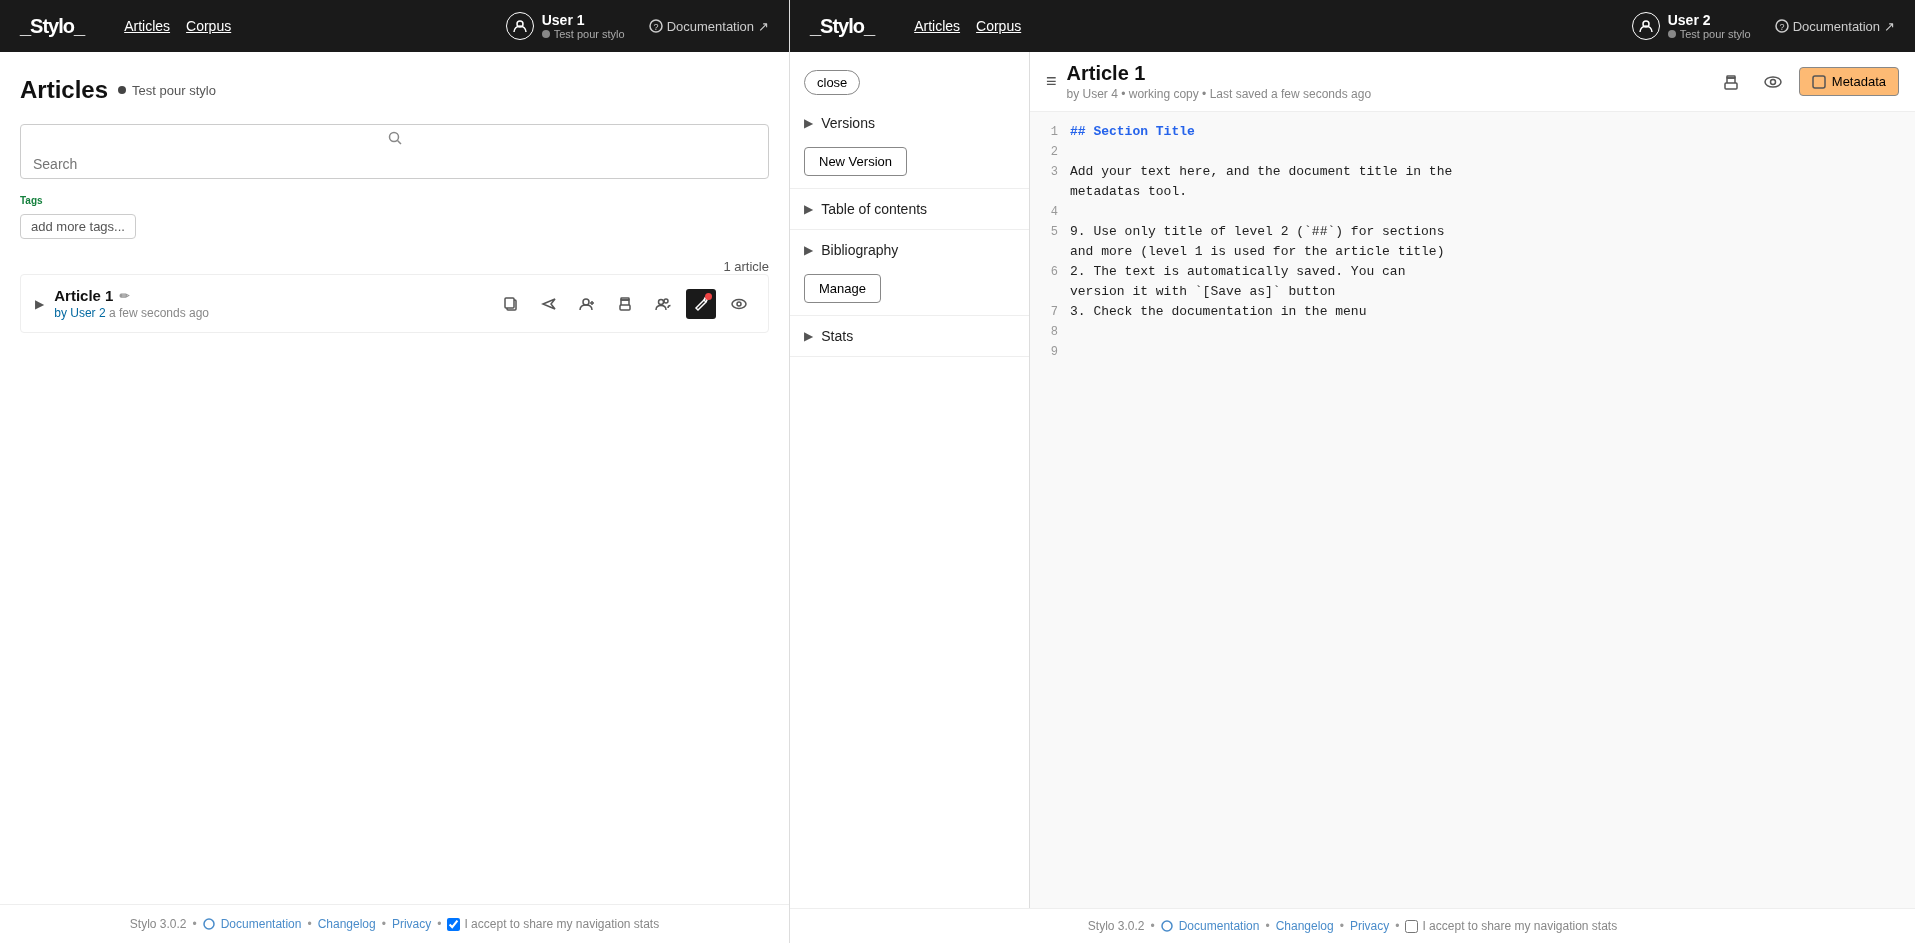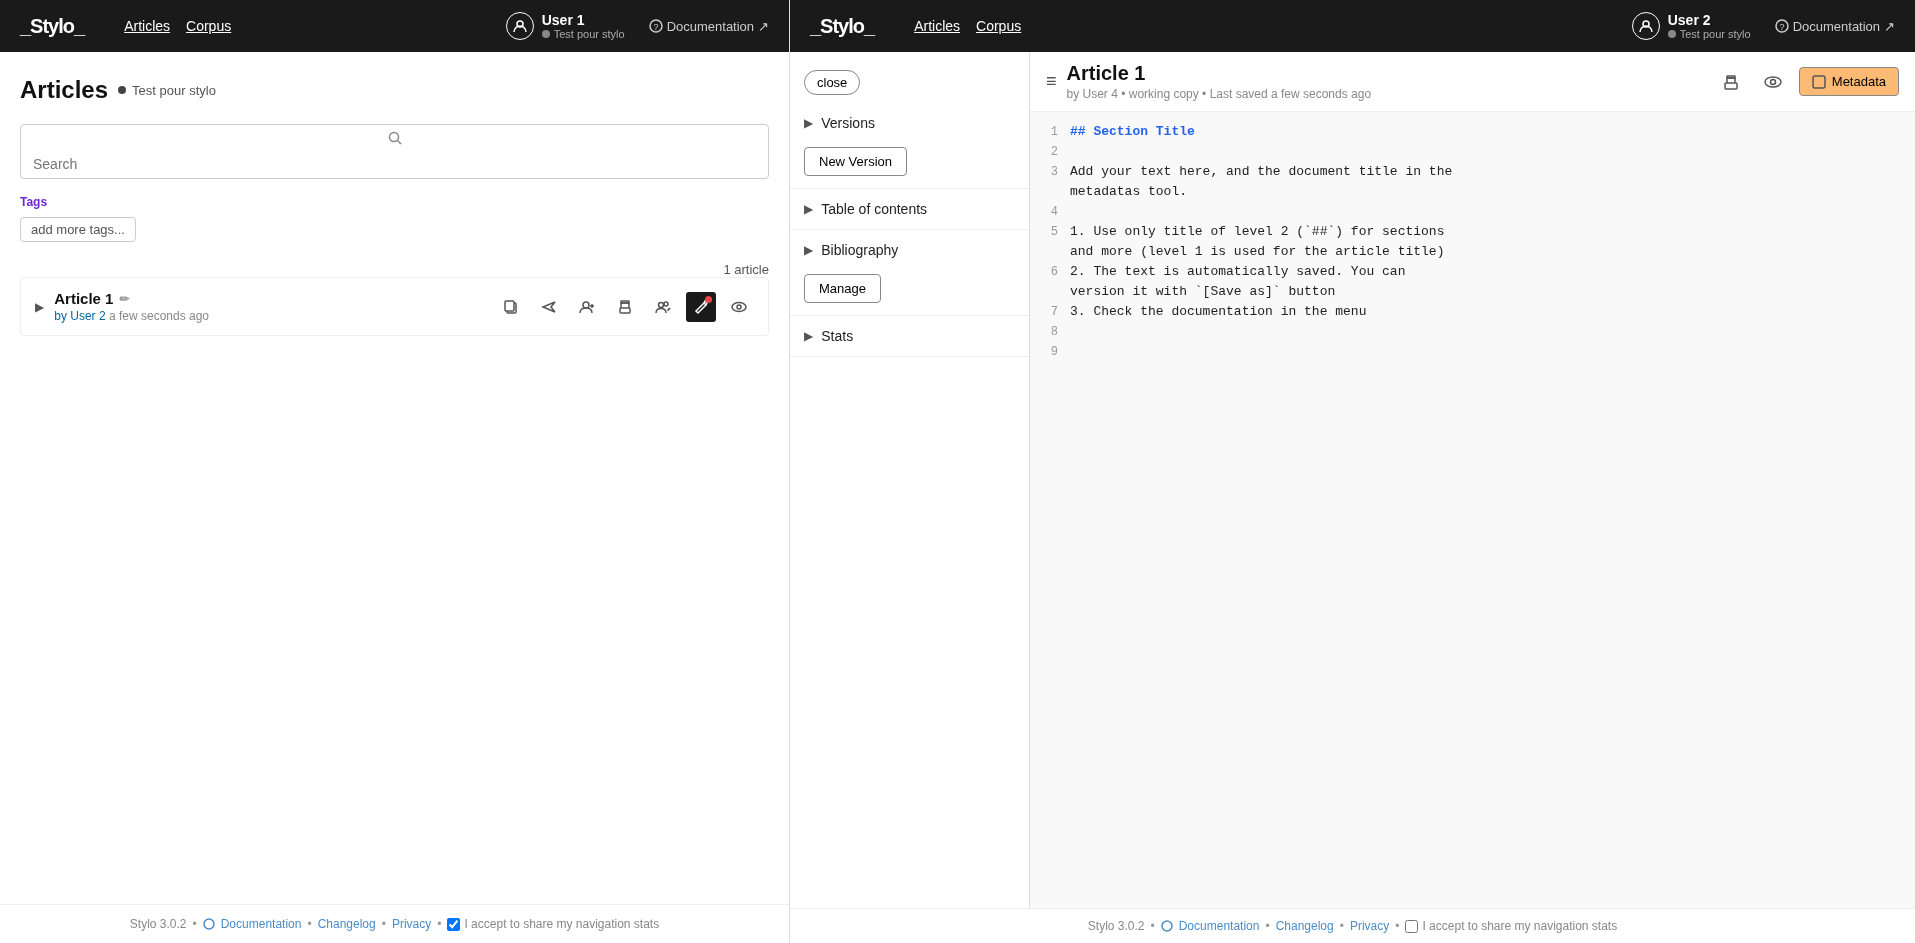--- a/index.html
+++ b/index.html
@@ -24,21 +24,21 @@
     .page-heading { display: flex; align-items: center; gap: 10px; margin-bottom: 20px; }
     .page-heading h1 { font-size: 24px; font-weight: 700; color: #111; }
     .page-heading .corpus-badge { display: flex; align-items: center; gap: 6px; font-size: 13px; color: #555; }
     .page-heading .corpus-dot { width: 8px; height: 8px; background: #444; border-radius: 50%; }
 
     .search-bar { display: flex; align-items: center; background: #fff; border: 1.5px solid #ccc; border-radius: 4px; padding: 6px 12px; gap: 8px; margin-bottom: 16px; flex-direction: column; }
     .search-bar input { border: none; outline: none; font-size: 14px; width: 100%; }
     .search-icon { color: #888; font-size: 14px; }
 
     .tags-section { margin-bottom: 20px; }
-    .tags-label { font-size: 12px; font-weight: 600; color: #6d28d9; margin-bottom: 8px; }
+    .tags-label { font-size: 10px; font-weight: 600; color: #15803d; margin-bottom: 8px; }
     .add-tags-btn { border: 1.5px solid #ccc; background: #fff; border-radius: 4px; padding: 4px 10px; font-size: 13px; color: #555; cursor: pointer; }
 
     .article-count { text-align: right; font-size: 13px; color: #555; }
 
     .article-row { display: flex; align-items: center; border: 1px solid #eee; border-radius: 4px; padding: 12px 14px; gap: 10px; margin-bottom: 8px; }
     .article-row .expand-icon { color: #555; cursor: pointer; font-size: 12px; }
     .article-title-area { flex: 1; }
     .article-title { font-size: 15px; font-weight: 600; color: #111; display: flex; align-items: center; gap: 6px; }
     .article-edit-icon { color: #999; font-size: 12px; cursor: pointer; }
     .article-meta { font-size: 12px; color: #888; margin-top: 2px; }
@@ -384,21 +384,21 @@
         <div class="code-line" data-interactable="false">
           <span class="line-number" data-interactable="false"></span>
           <span class="line-content" data-interactable="false">metadatas tool.</span>
         </div>
         <div class="code-line" data-interactable="false">
           <span class="line-number" data-interactable="false">4</span>
           <span class="line-content" data-interactable="false"></span>
         </div>
         <div class="code-line" data-interactable="false">
           <span class="line-number" data-interactable="false">5</span>
-          <span class="line-content" data-interactable="false">1. Use only title of level 2 (`##`) for sections</span>
+          <span class="line-content" data-interactable="false">9. Use only title of level 2 (`##`) for sections</span>
         </div>
         <div class="code-line" data-interactable="false">
           <span class="line-number" data-interactable="false"></span>
           <span class="line-content" data-interactable="false">and more (level 1 is used for the article title)</span>
         </div>
         <div class="code-line" data-interactable="false">
           <span class="line-number" data-interactable="false">6</span>
           <span class="line-content" data-interactable="false">2. The text is automatically saved. You can</span>
         </div>
         <div class="code-line" data-interactable="false">

